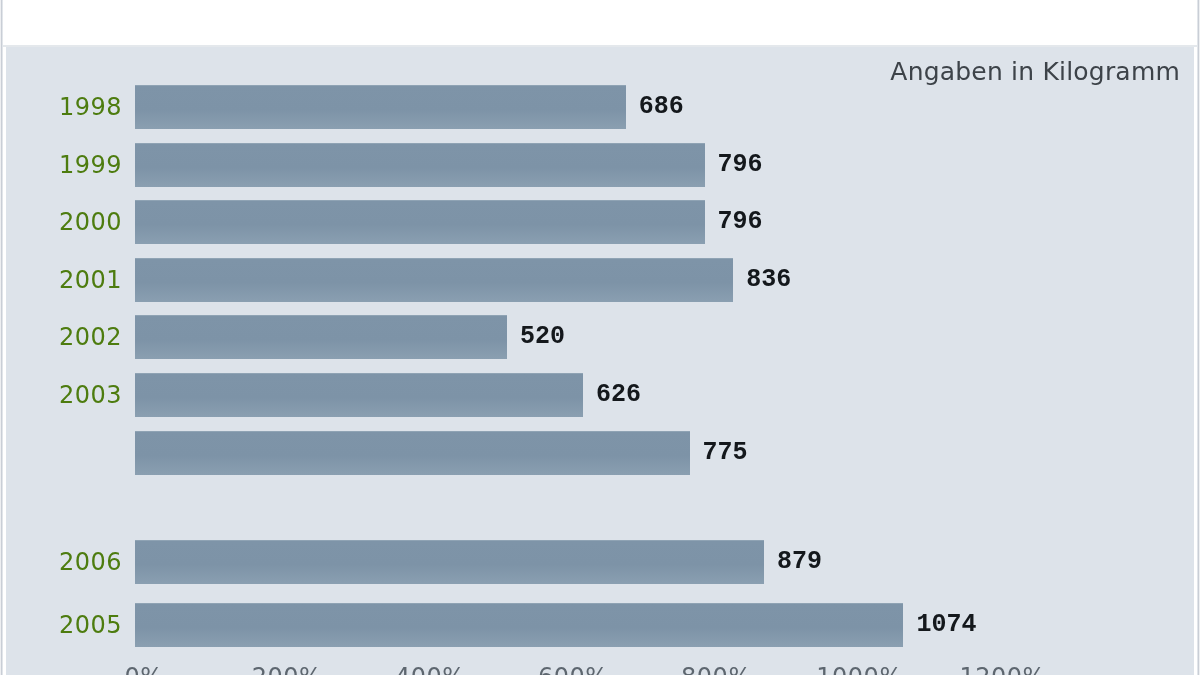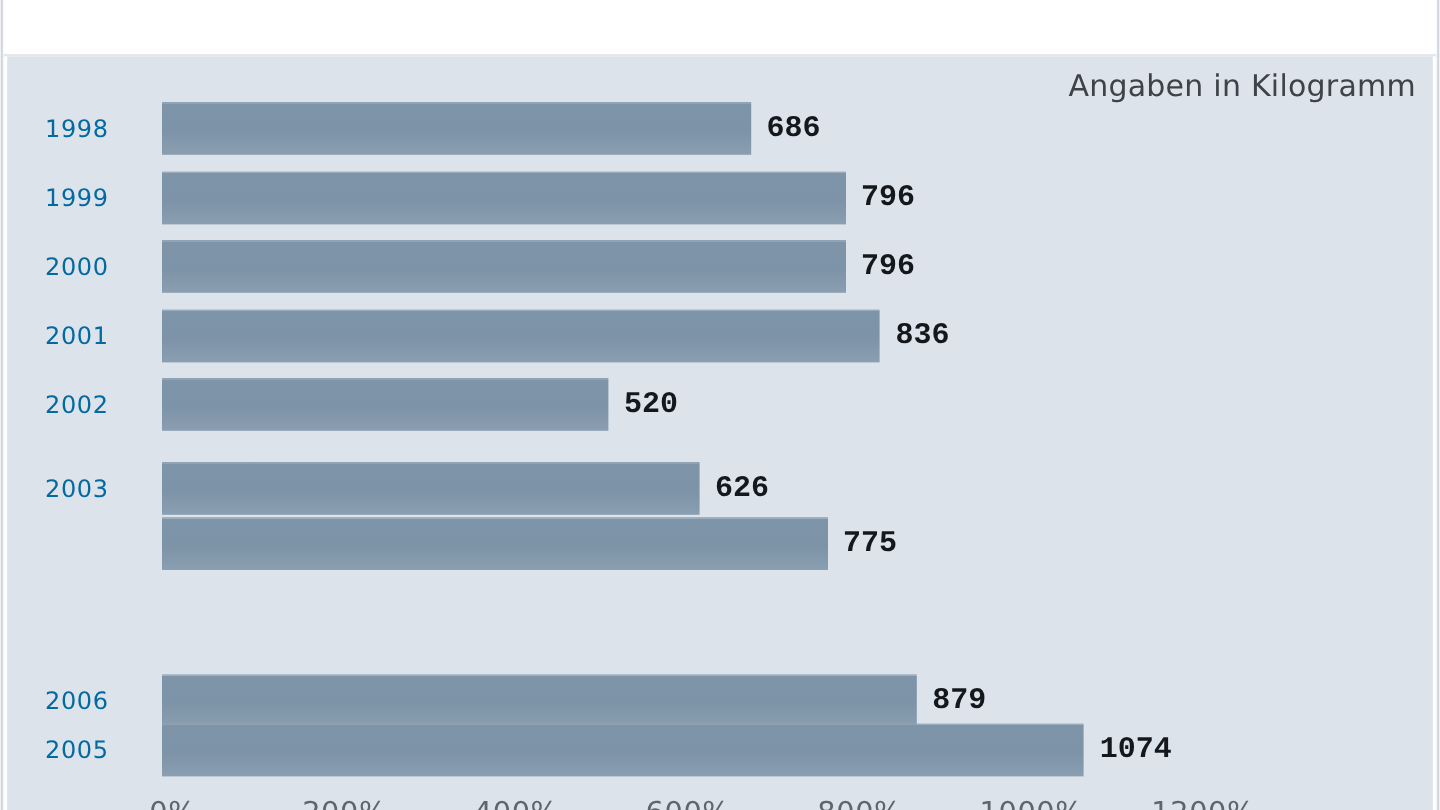--- a/index.html
+++ b/index.html
@@ -76,23 +76,23 @@
     width: 1188px;
     height: 48px;
   }
   .year-label {
     position: absolute;
     left: 0px;
     top: 0;
     width: 116px;
     height: 48px;
     line-height: 48px;
-    text-align: center;
-    font-size: 20px;
-    color: #0369a1;
+    text-align: right;
+    font-size: 24px;
+    color: #4d7c0f;
     letter-spacing: 0.5px;
   }
   .bar {
     position: absolute;
     top: 2px;
     left: 129px;
     height: 44px;
     background: linear-gradient(to bottom, #7e94a8 0%, #7d93a7 55%, #8a9fb1 100%);
     border-top: 1px solid #8fa3b4;
     box-sizing: border-box;
@@ -158,30 +158,30 @@
         <div class="bar-row" style="top: 208.8px;">
           <div class="year-label">2001</div>
           <div class="bar" style="width: 598.158px;"></div>
           <div class="bar-value" style="left: 740.158px;">836</div>
         </div>
         <div class="bar-row" style="top: 266.4px;">
           <div class="year-label">2002</div>
           <div class="bar" style="width: 372.06px;"></div>
           <div class="bar-value" style="left: 514.06px;">520</div>
         </div>
-        <div class="bar-row" style="top: 336px;">
+        <div class="bar-row" style="top: 324px;">
           <div class="year-label">2003</div>
           <div class="bar" style="width: 447.903px;"></div>
           <div class="bar-value" style="left: 589.903px;">626</div>
         </div>
         <div class="bar-row" style="top: 381.6px;">
           <div class="bar" style="width: 554.513px;"></div>
           <div class="bar-value" style="left: 696.513px;">775</div>
         </div>
-        <div class="bar-row" style="top: 513px;">
+        <div class="bar-row" style="top: 491px;">
           <div class="year-label">2006</div>
           <div class="bar" style="width: 628.924px;"></div>
           <div class="bar-value" style="left: 770.924px;">879</div>
         </div>
         <div class="bar-row" style="top: 554.4px;">
           <div class="year-label">2005</div>
           <div class="bar" style="width: 768.447px;"></div>
           <div class="bar-value" style="left: 910.447px;">1074</div>
         </div>
         <div class="axis" style="top: 616px;">

